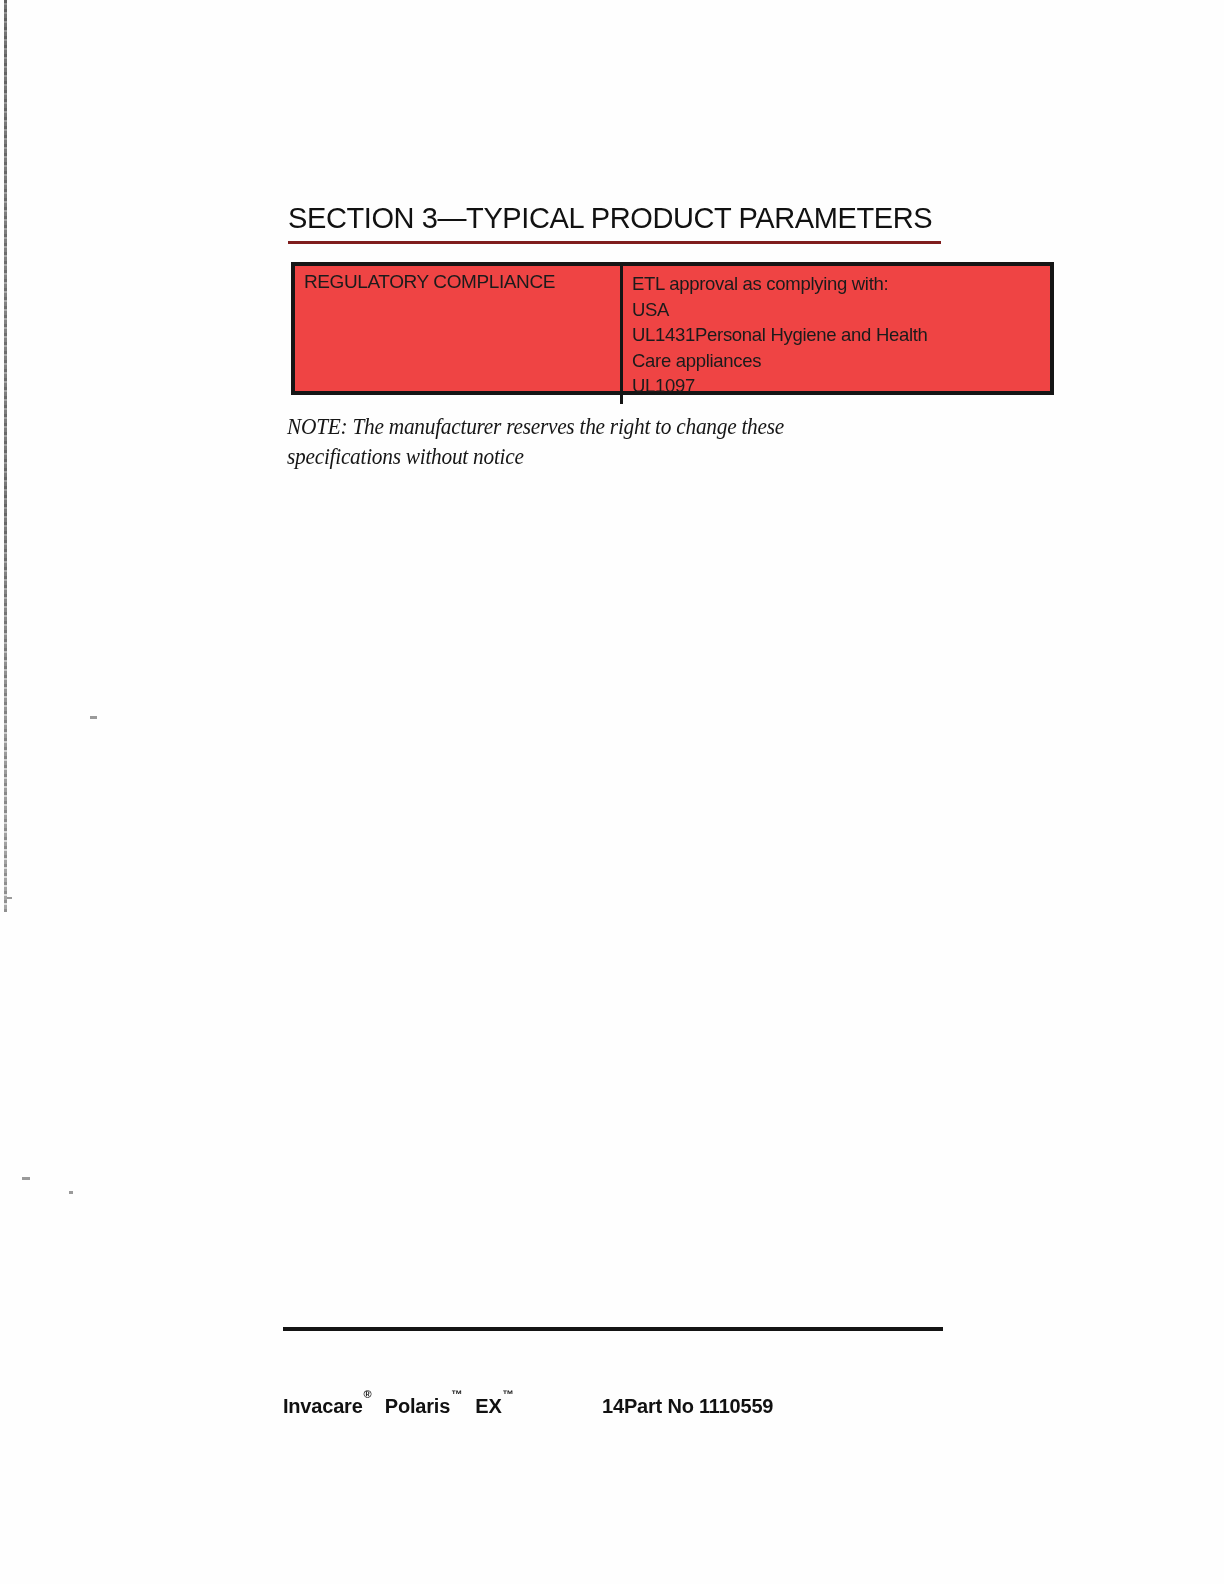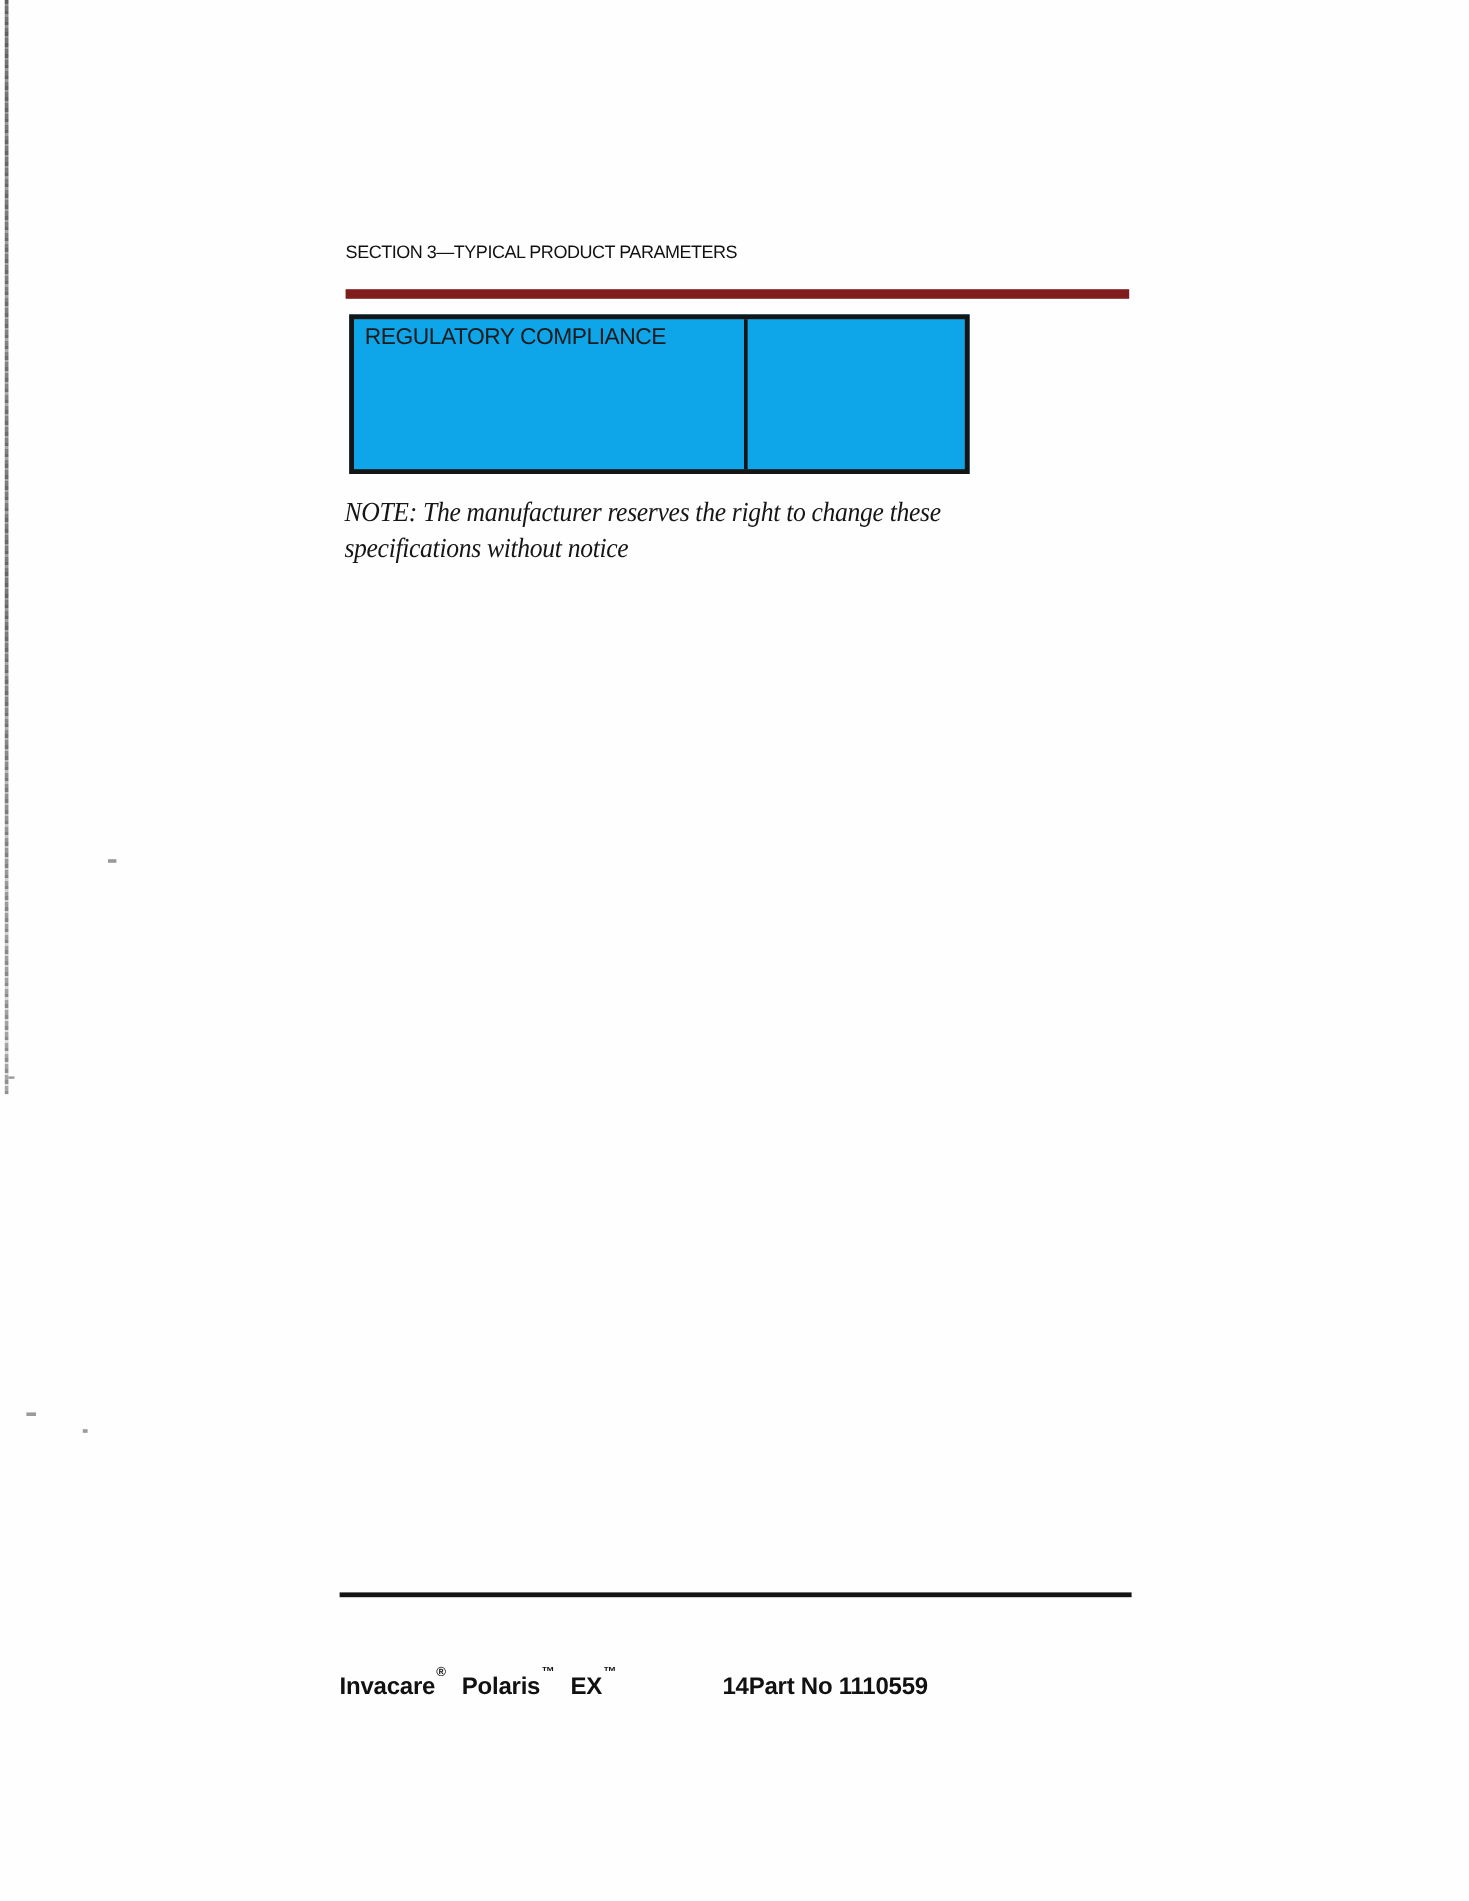--- a/index.html
+++ b/index.html
@@ -39,41 +39,41 @@
   .speck.s3 { left: 22px;  top: 1177px; width: 8px; height: 3px; }
   .speck.s4 { left: 69px;  top: 1191px; width: 4px; height: 3px; }
 
   
   .heading {
     position: absolute;
     left: 288px;
     top: 202px;
     width: 653px;
     margin: 0;
-    font-size: 15px;
+    font-size: 29px;
     font-weight: 500;
     letter-spacing: -0.4px;
     white-space: nowrap;
-    padding-bottom: 22px;
-    border-bottom: 8px solid #7f1d1d;
+    padding-bottom: 6px;
+    border-bottom: 3px solid #7f1d1d;
     color: #111;
   }
 
   
   .spec-table {
     position: absolute;
     left: 291px;
     top: 262px;
-    width: 517px;
+    width: 763px;
     height: 133px;
     box-sizing: border-box;
     border: 4px solid #151515;
     display: grid;
     grid-template-columns: 328px 1fr;
-    background: #0ea5e9;
+    background: #ef4444;
   }
   .cell { padding: 5px 9px; }
   .cell.label {
     border-right: 3px solid #151515;
     font-size: 19px;
     letter-spacing: -0.4px;
     color: #1b1b1b;
   }
   .cell.value {
     font-size: 18.5px;
@@ -141,20 +141,25 @@
   <div class="scan-line"></div>
   <div class="speck s1"></div>
   <div class="speck s2"></div>
   <div class="speck s3"></div>
   <div class="speck s4"></div>
 
   <h1 class="heading">SECTION 3—TYPICAL PRODUCT PARAMETERS</h1>
 
   <div class="spec-table">
     <div class="cell label">REGULATORY COMPLIANCE</div>
+    <div class="cell value">ETL approval as complying with:
+USA
+UL1431Personal Hygiene and Health
+Care appliances
+UL1097</div>
   </div>
 
   <p class="note">NOTE: The manufacturer reserves the right to change these
 specifications without notice</p>
 
   <div class="footer-rule"></div>
   <div class="footer">
     <div class="footer-left">
       <span class="brand-part"><span>Invacare</span><sup>®</sup></span>
       <span class="brand-part"><span>Polaris</span><sup>™</sup></span>

